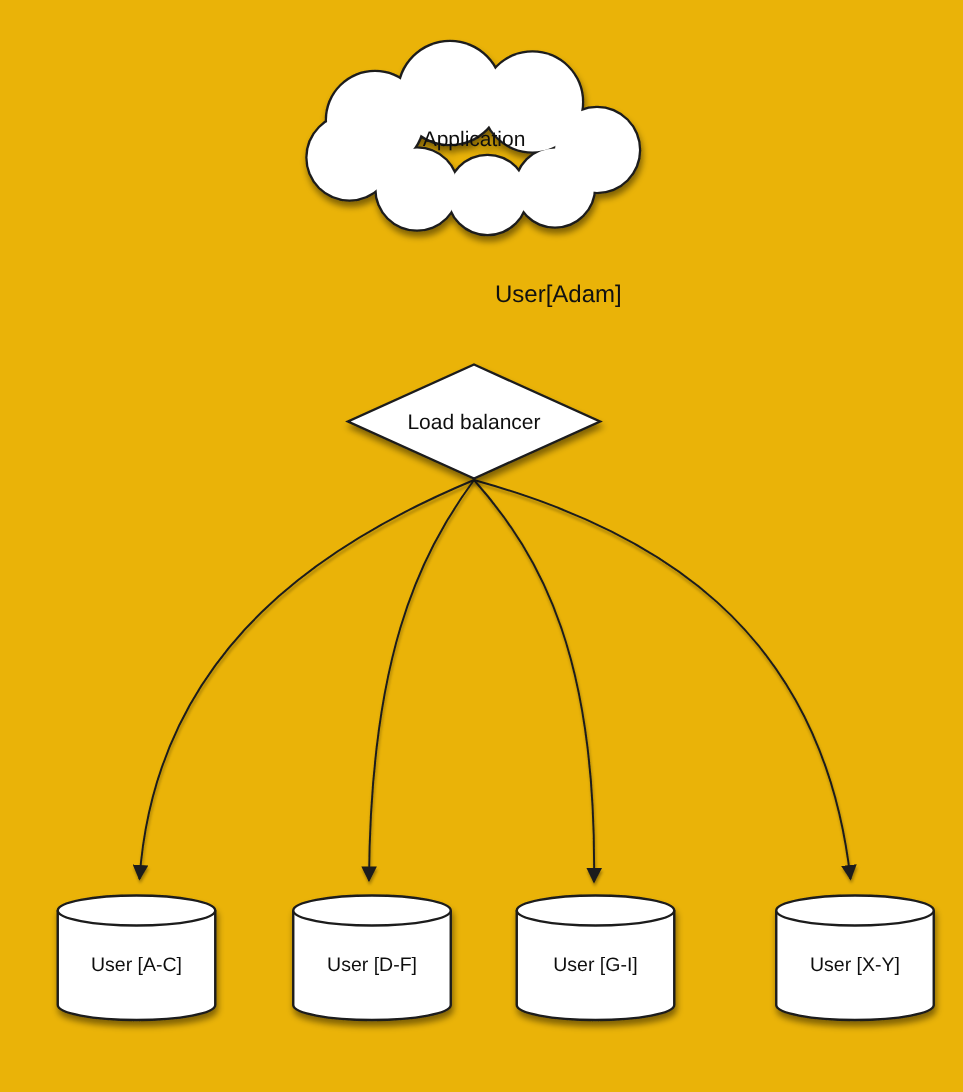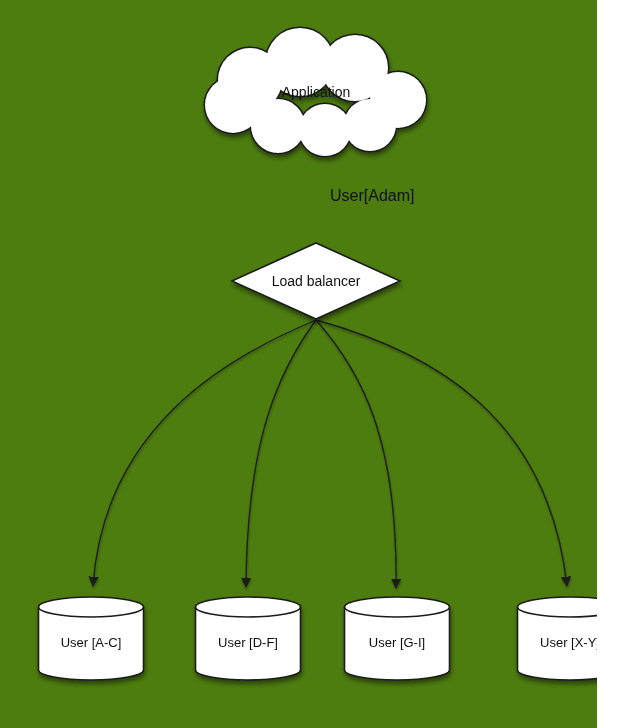--- a/index.html
+++ b/index.html
@@ -2,23 +2,23 @@
 <html><head>
 <meta charset="utf-8">
 <style>
   html, body {
     margin: 0;
     padding: 0;
     background: #ffffff;
   }
   .stage {
     position: relative;
-    width: 597px;
+    width: 642px;
     height: 728px;
-    background: #4d7c0f;
+    background: #eab308;
     overflow: hidden;
     font-family: "Liberation Sans", "DejaVu Sans", sans-serif;
     text-decoration: underline;
   }
   svg text {
     fill: #111111;
     font-family: "Liberation Sans", "DejaVu Sans", sans-serif;
   }
   .node-label { font-size: 14px; }
   .edge-label { font-size: 16px; }

